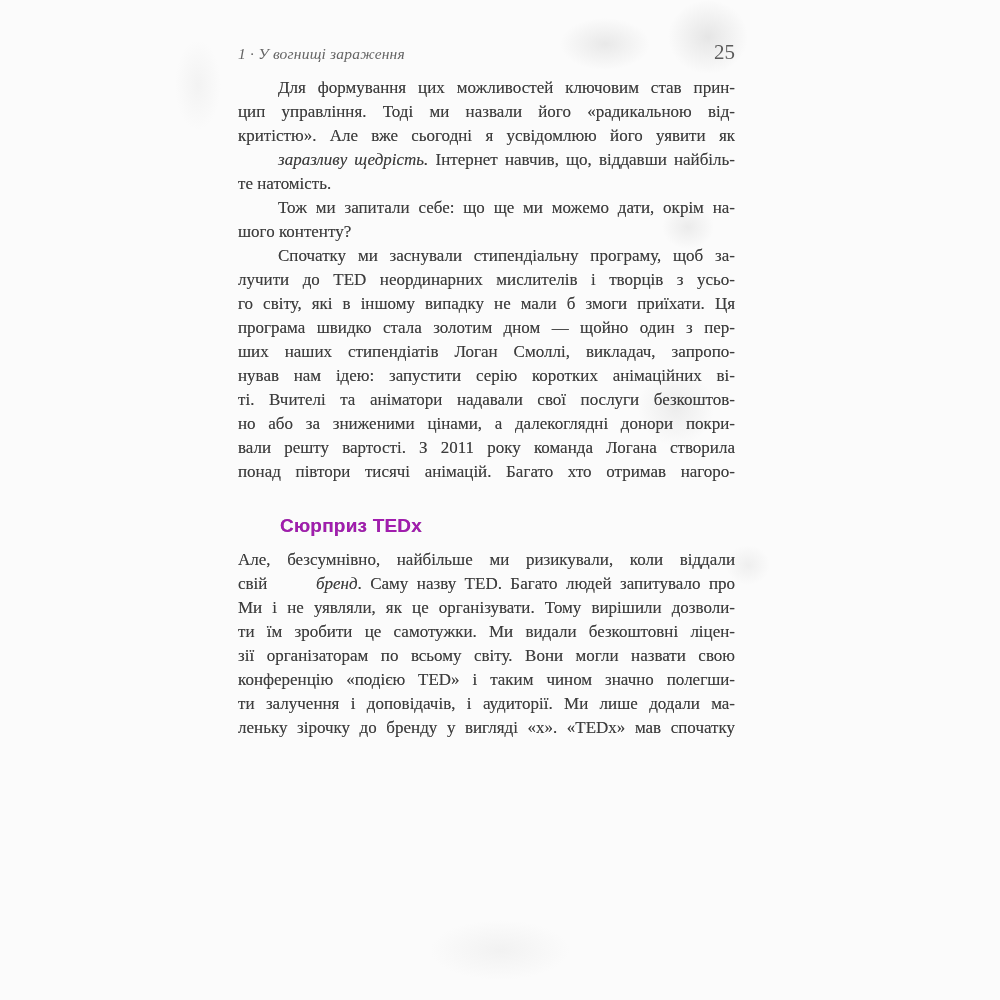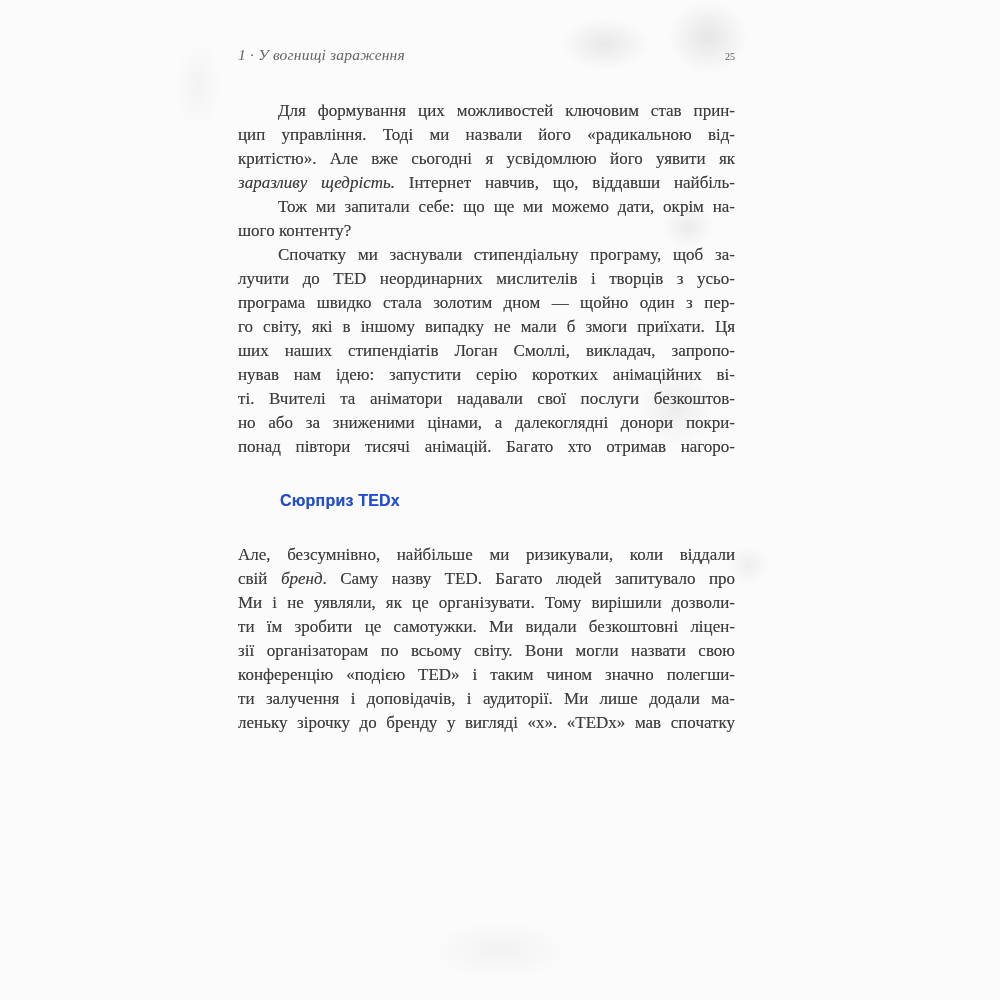--- a/index.html
+++ b/index.html
@@ -25,67 +25,67 @@
   .a2 { left: 668px; top: 0px;   width: 80px;  height: 74px; background: radial-gradient(closest-side, rgba(185,185,185,0.32), rgba(185,185,185,0)); }
   .a3 { left: 662px; top: 205px; width: 52px;  height: 44px; background: radial-gradient(closest-side, rgba(195,195,195,0.28), rgba(195,195,195,0)); }
   .a4 { left: 638px; top: 370px; width: 76px;  height: 76px; background: radial-gradient(closest-side, rgba(195,195,195,0.26), rgba(195,195,195,0)); }
   .a5 { left: 726px; top: 545px; width: 44px;  height: 40px; background: radial-gradient(closest-side, rgba(200,200,200,0.24), rgba(200,200,200,0)); }
   .a6 { left: 430px; top: 920px; width: 140px; height: 60px; background: radial-gradient(closest-side, rgba(205,205,205,0.20), rgba(205,205,205,0)); }
   .a7 { left: 175px; top: 40px;  width: 46px;  height: 90px; background: radial-gradient(closest-side, rgba(205,205,205,0.18), rgba(205,205,205,0)); }
 
   .running-header {
     position: absolute;
     left: 238px;
-    top: 46px;
+    top: 40px;
     width: 497px;
     display: flex;
     justify-content: space-between;
     align-items: baseline;
   }
   .running-title {
     font-style: italic;
     font-size: 15.5px;
     color: #646464;
     letter-spacing: 0.2px;
   }
   .page-number {
-    font-size: 10px;
+    font-size: 21px;
     color: #5a5a5a;
   }
 
   .page-body {
     position: absolute;
     left: 238px;
-    top: 99px;
+    top: 76px;
     width: 497px;
     font-size: 17px;
     text-shadow: 0 0 0.5px rgba(61,61,61,0.55);
   }
 
   .paragraph { margin: 0; }
 
   .line {
     line-height: 24px;
     height: 24px;
     text-align: justify;
     text-align-last: justify;
     white-space: nowrap;
   }
   .line-end { text-align-last: left; }
   .line-indent { text-indent: 40px; }
-  .it { font-style: italic; }
+  .it { font-style: italic; margin-left: 40px; }
 
   .section-heading {
     font-family: "Liberation Sans", sans-serif;
     font-weight: 700;
-    font-size: 16px;
+    font-size: 19px;
     line-height: 24px;
-    color: #1d4ed8;
+    color: #a21caf;
     margin-top: 30px;
-    margin-bottom: 30px;
+    margin-bottom: 10px;
     padding-left: 42px;
     letter-spacing: 0.2px;
     text-shadow: 0 0 0.5px rgba(51,51,51,0.5);
   }
 </style>
 </head>
 <body>
 
 <div class="page">
 
@@ -101,34 +101,36 @@
     <span class="running-title">1 · У вогнищі зараження</span>
     <span class="page-number">25</span>
   </div>
 
   <div class="page-body">
       <div class="paragraph">
         <div class="line line-indent"><span>Для формування цих можливостей ключовим став прин-</span></div>
         <div class="line"><span>цип управління. Тоді ми назвали його «радикальною від-</span></div>
         <div class="line"><span>критістю». Але вже сьогодні я усвідомлюю його уявити як</span></div>
         <div class="line"><span class="it">заразливу щедрість.</span><span> Інтернет навчив, що, віддавши найбіль-</span></div>
+        <div class="line line-end"><span>те натомість.</span></div>
       </div>
       <div class="paragraph">
         <div class="line line-indent"><span>Тож ми запитали себе: що ще ми можемо дати, окрім на-</span></div>
         <div class="line line-end"><span>шого контенту?</span></div>
       </div>
       <div class="paragraph">
         <div class="line line-indent"><span>Спочатку ми заснували стипендіальну програму, щоб за-</span></div>
         <div class="line"><span>лучити до TED неординарних мислителів і творців з усьо-</span></div>
+        <div class="line"><span>го світу, які в іншому випадку не мали б змоги приїхати. Ця</span></div>
         <div class="line"><span>програма швидко стала золотим дном — щойно один з пер-</span></div>
-        <div class="line"><span>го світу, які в іншому випадку не мали б змоги приїхати. Ця</span></div>
         <div class="line"><span>ших наших стипендіатів Логан Смоллі, викладач, запропо-</span></div>
         <div class="line"><span>нував нам ідею: запустити серію коротких анімаційних ві-</span></div>
         <div class="line"><span>ті. Вчителі та аніматори надавали свої послуги безкоштов-</span></div>
         <div class="line"><span>но або за зниженими цінами, а далекоглядні донори покри-</span></div>
+        <div class="line"><span>вали решту вартості. З 2011 року команда Логана створила</span></div>
         <div class="line"><span>понад півтори тисячі анімацій. Багато хто отримав нагоро-</span></div>
       </div>
       <div class="section-heading">Сюрприз TEDx</div>
       <div class="paragraph">
         <div class="line"><span>Але, безсумнівно, найбільше ми ризикували, коли віддали</span></div>
         <div class="line"><span>свій </span><span class="it">бренд</span><span>. Саму назву TED. Багато людей запитувало про</span></div>
         <div class="line"><span>Ми і не уявляли, як це організувати. Тому вирішили дозволи-</span></div>
         <div class="line"><span>ти їм зробити це самотужки. Ми видали безкоштовні ліцен-</span></div>
         <div class="line"><span>зії організаторам по всьому світу. Вони могли назвати свою</span></div>
         <div class="line"><span>конференцію «подією TED» і таким чином значно полегши-</span></div>

